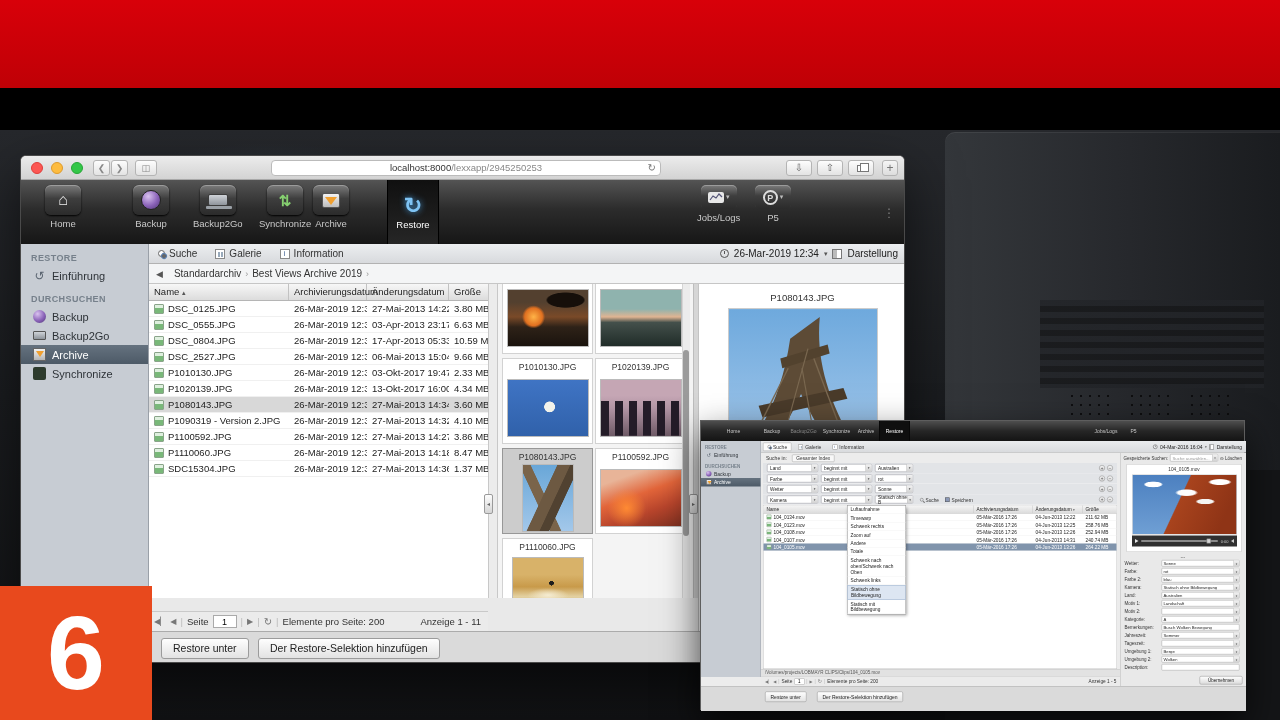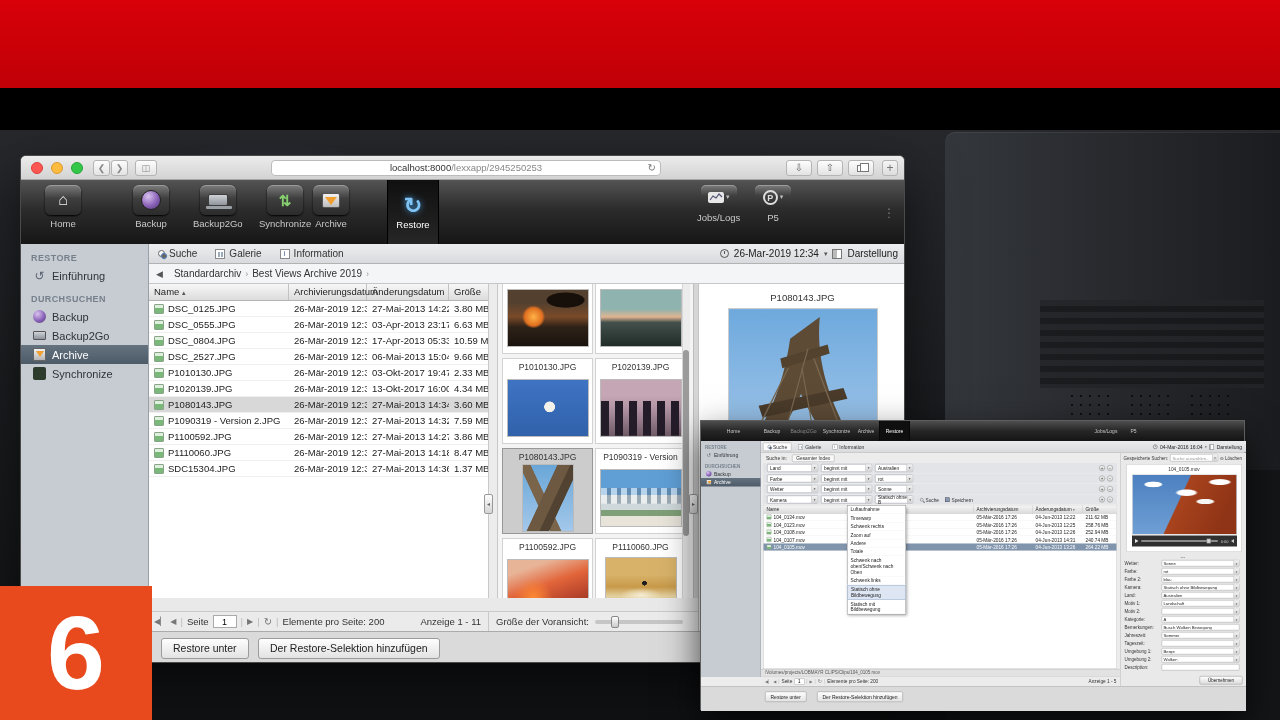--- a/index.html
+++ b/index.html
@@ -520,21 +520,21 @@
             <span class="c-size">3.60 MB</span>
           </div>
 
           <div class="trow">
             <span class="c-name">
               <i class="fico"></i>
               <span>P1090319 - Version 2.JPG</span>
             </span>
             <span class="c-arch">26-Mär-2019 12:34</span>
             <span class="c-mod">27-Mai-2013 14:32</span>
-            <span class="c-size">7.59 MB</span>
+            <span class="c-size">4.10 MB</span>
           </div>
 
           <div class="trow">
             <span class="c-name">
               <i class="fico"></i>
               <span>P1100592.JPG</span>
             </span>
             <span class="c-arch">26-Mär-2019 12:34</span>
             <span class="c-mod">27-Mai-2013 14:27</span>
             <span class="c-size">3.86 MB</span>
@@ -596,26 +596,20 @@
             </div>
           </div>
 
           <div class="gcard selected">
             <div class="glabel">P1080143.JPG</div>
             <div class="gthumbwrap">
               <div class="gthumb th-eiffel"></div>
             </div>
           </div>
 
-          <div class="gcard">
-            <div class="glabel">P1090319 - Version</div>
-            <div class="gthumbwrap">
-              <div class="gthumb th-city"></div>
-            </div>
-          </div>
 
           <div class="gcard">
             <div class="glabel">P1100592.JPG</div>
             <div class="gthumbwrap">
               <div class="gthumb th-clouds"></div>
             </div>
           </div>
 
           <div class="gcard">
             <div class="glabel">P1110060.JPG</div>
@@ -661,26 +655,20 @@
       <input class="pgin" value="1" style="">
       <span class="pgsep">|</span>
       <span class="pgbtn">▶</span>
       <span class="pgsep">|</span>
       <span class="pgbtn" style="font-size:10px">↻</span>
       <span class="pgsep">|</span>
       <span>Elemente pro Seite: 200</span>
       <span class="pgrange">Anzeige 1 - 11</span>
     </div>
 
-    <div class="sliderbar">
-      <span>Größe der Voransicht:</span>
-      <span class="sl-track">
-          <span class="sl-thumb"></span>
-        </span>
-    </div>
 
     <div class="btnbar">
       <button class="abtn" style="left:140px">Restore unter</button>
       <button class="abtn" style="left:237px">Der Restore-Selektion hinzufügen</button>
     </div>
   </div>
 
   <div class="mini">
 
     <div class="m-apptb">

